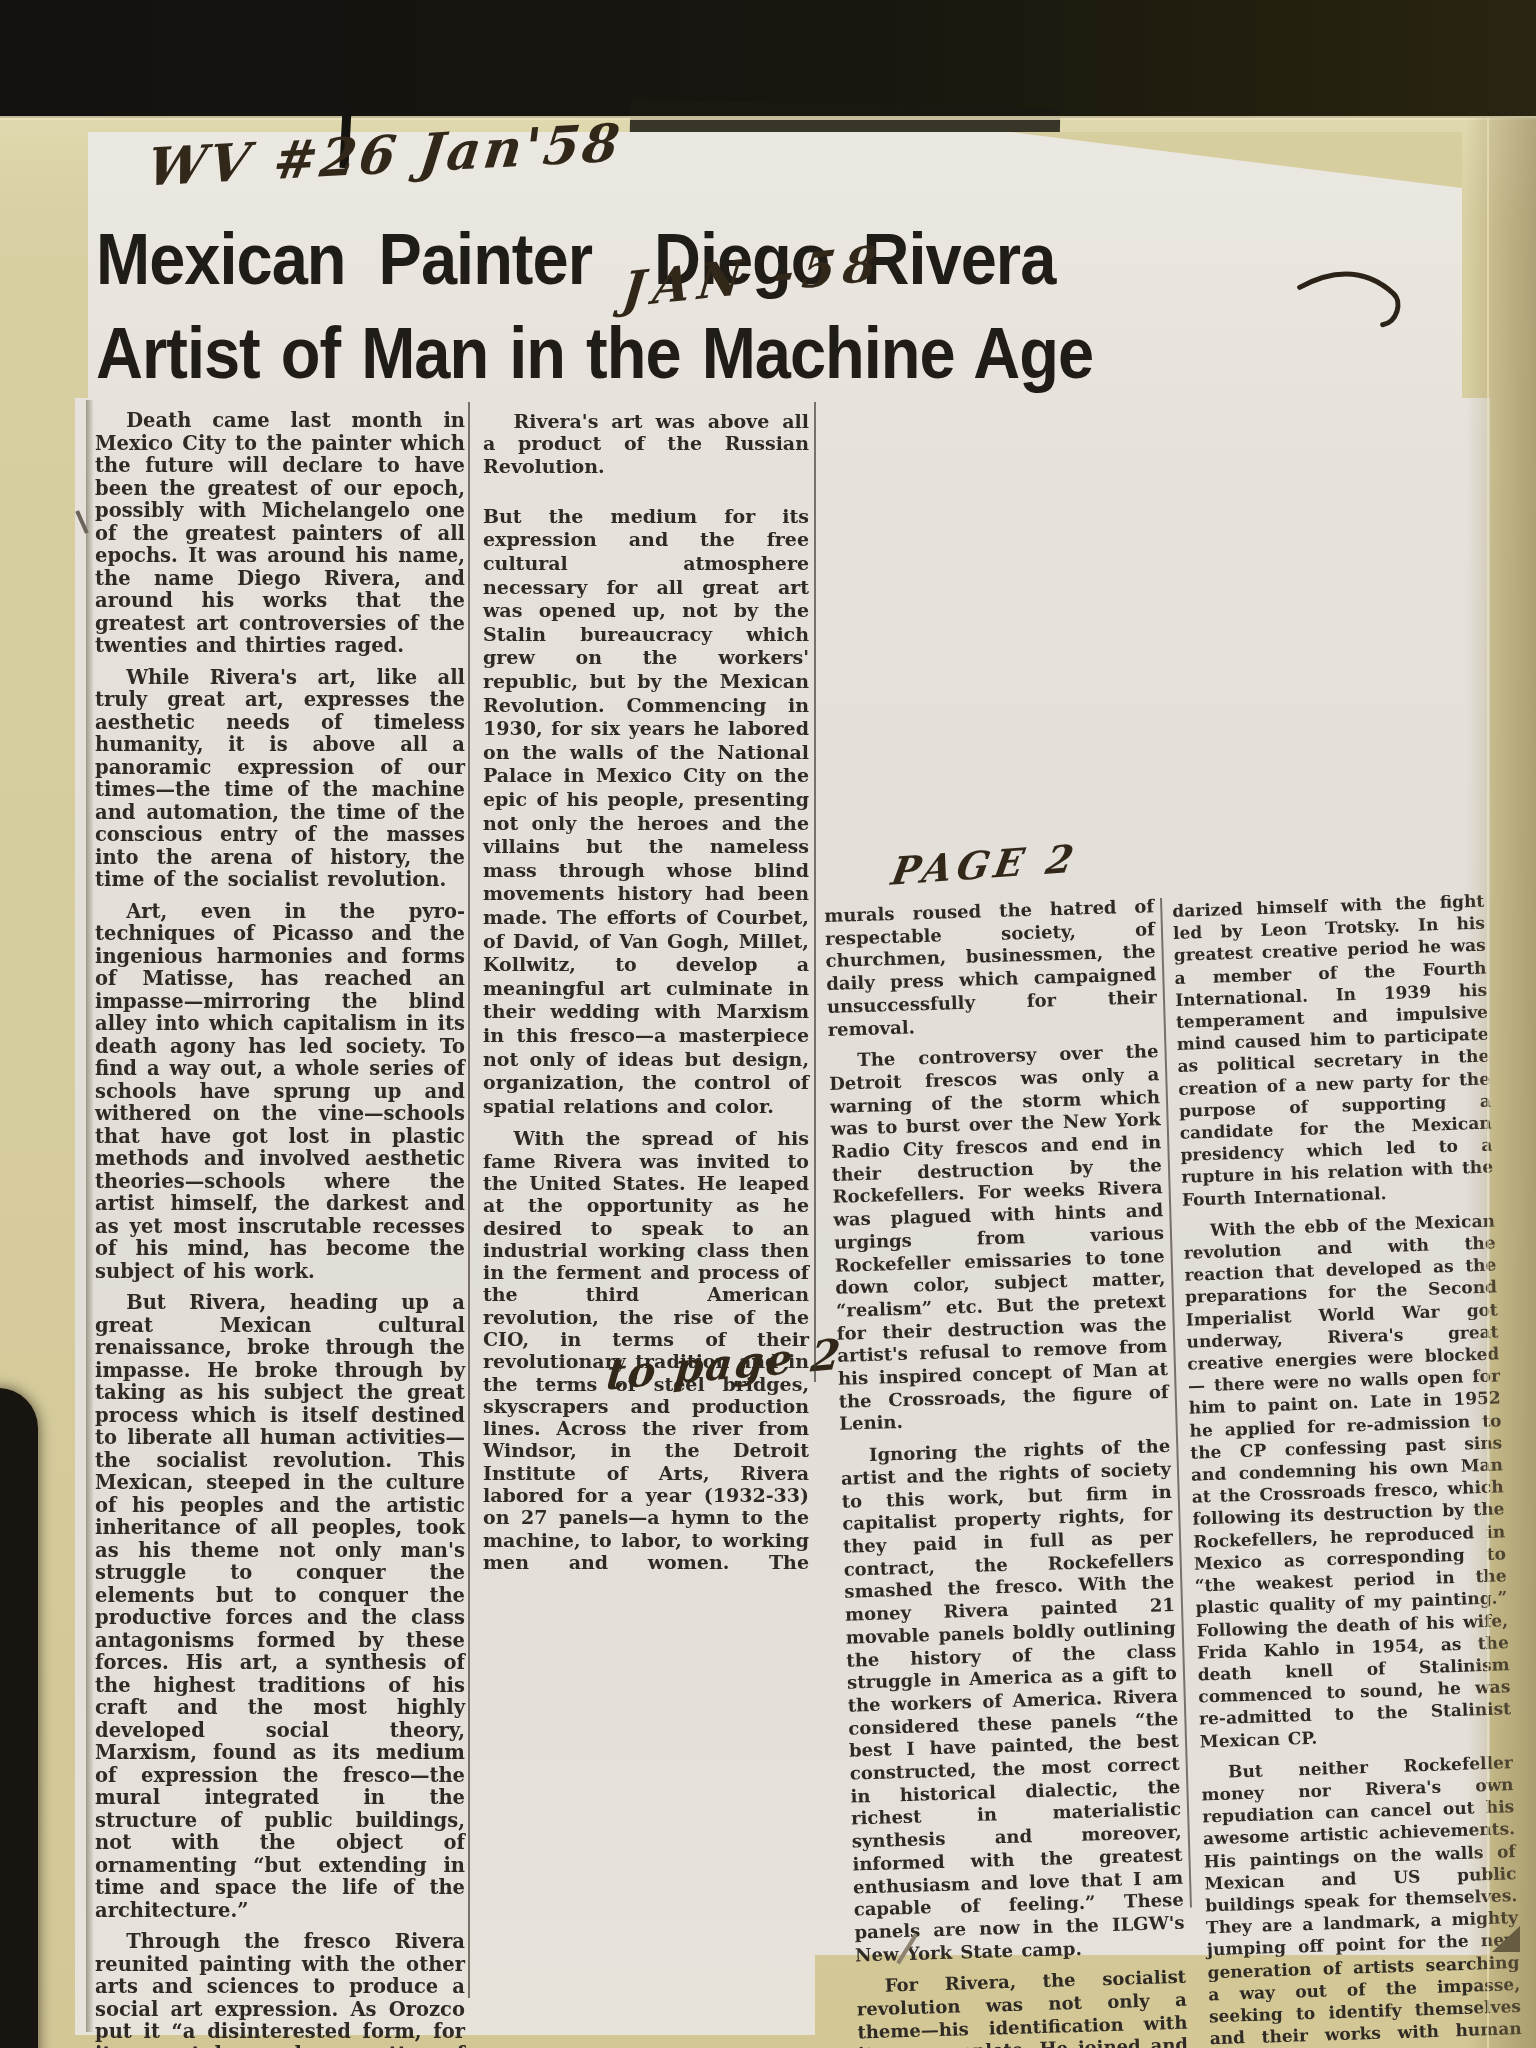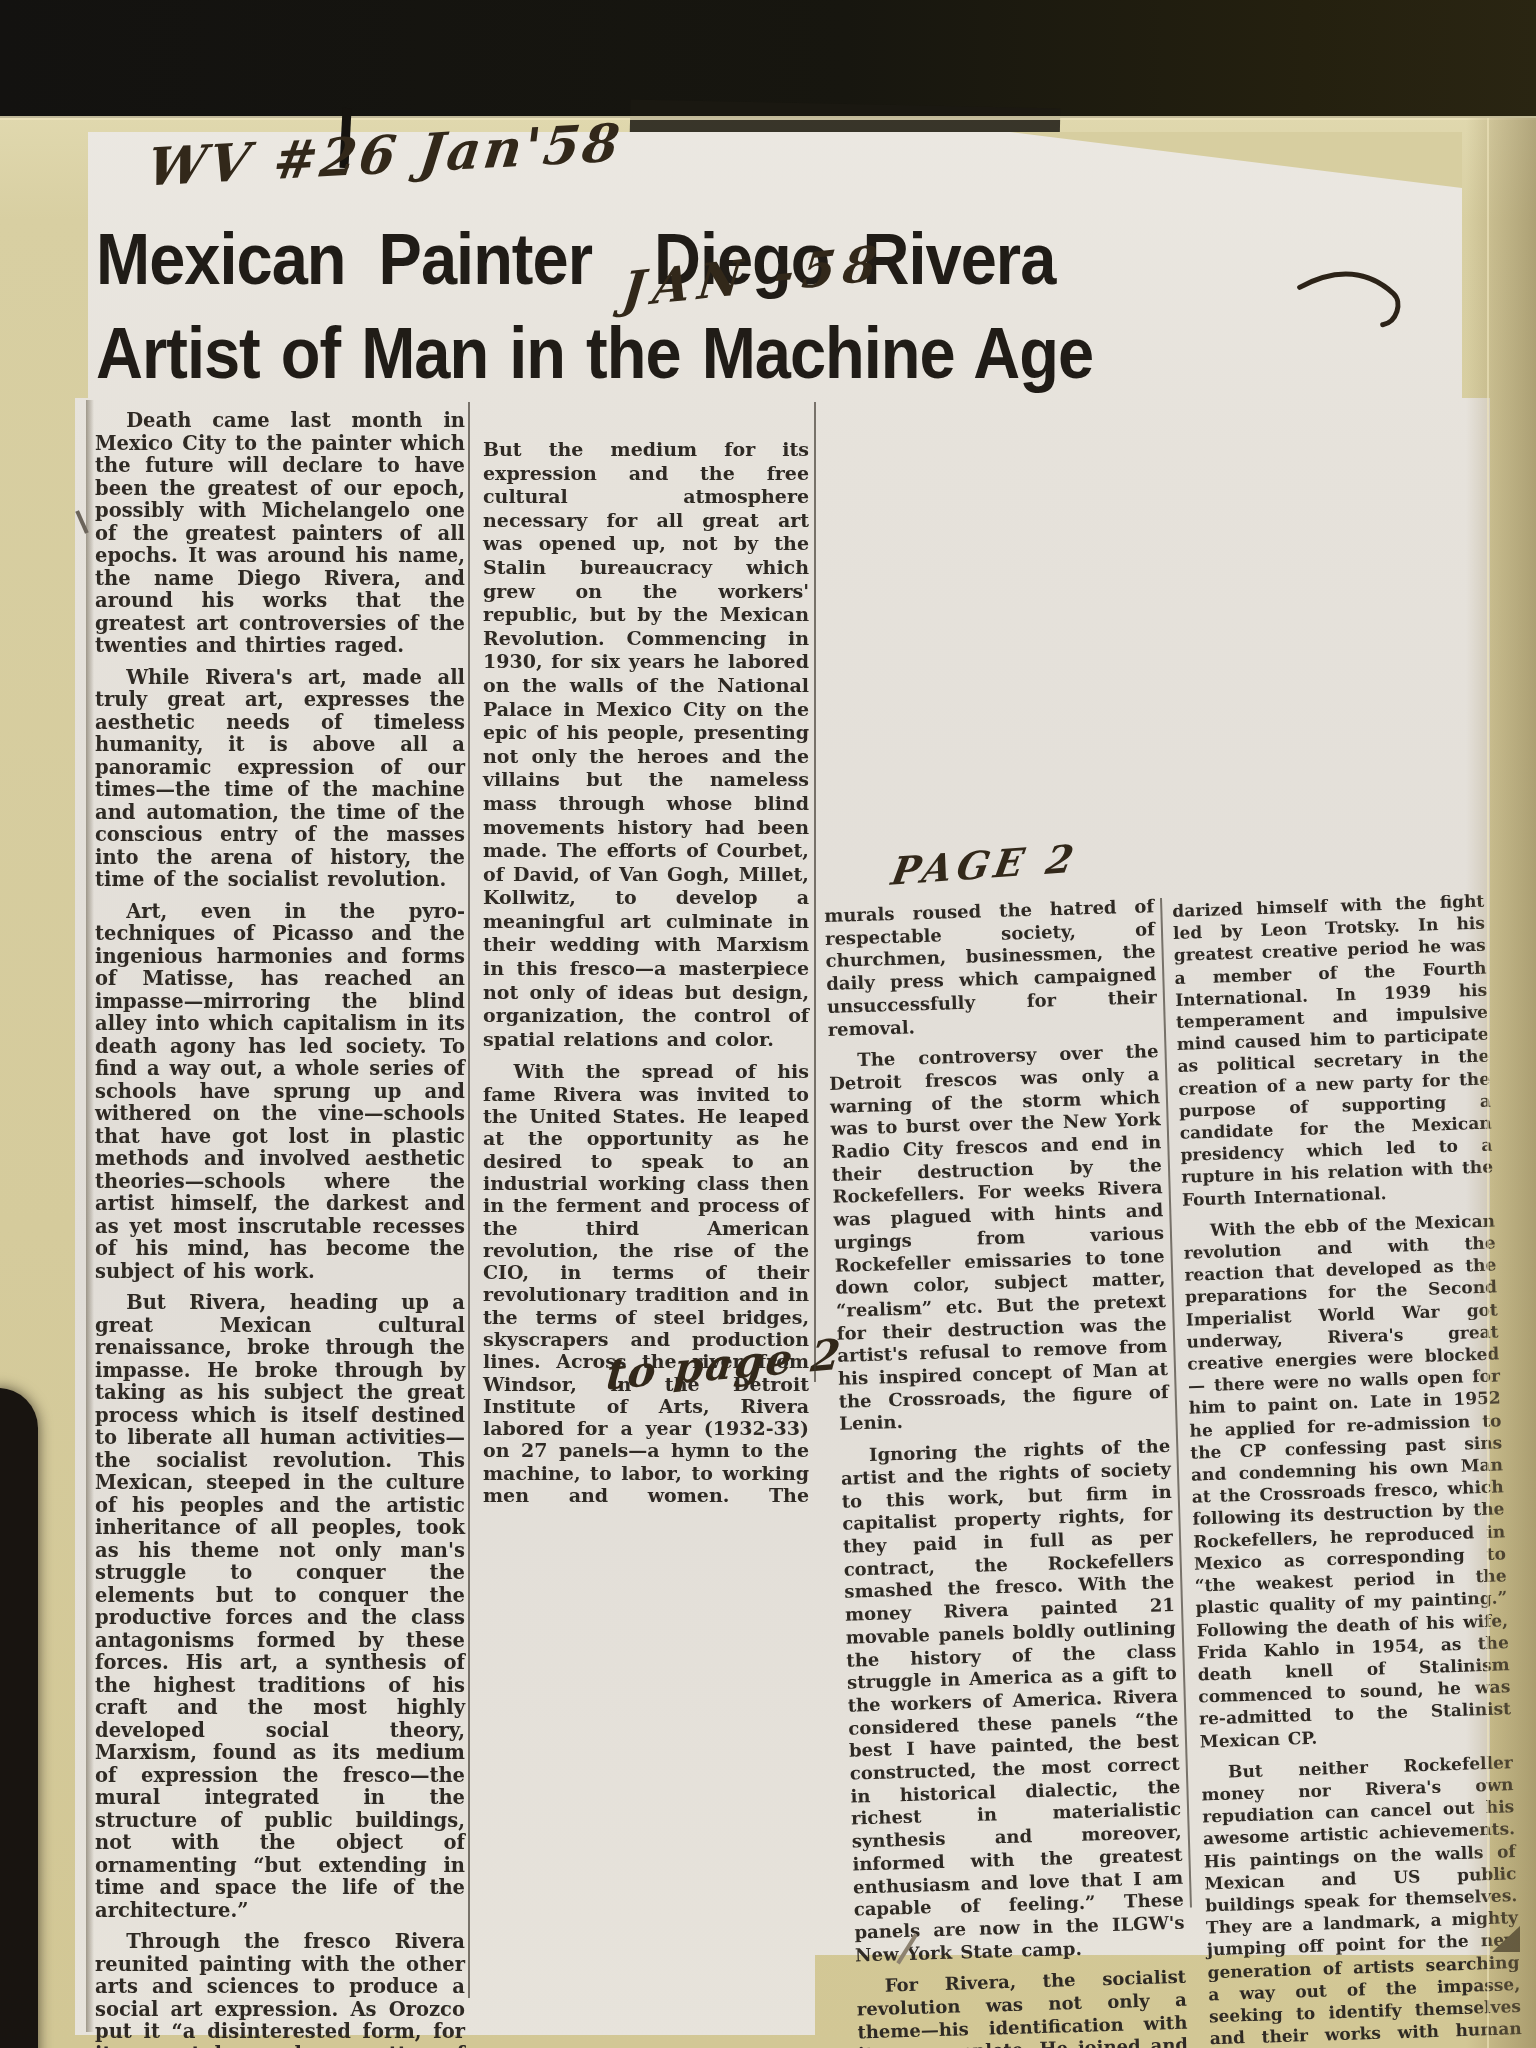--- a/index.html
+++ b/index.html
@@ -110,27 +110,28 @@
 
   <div class="hw hw-jan">JAN  -58</div>
   <svg class="hook-mark" width="115" height="78" viewBox="0 0 115 78">
     <path d="M4,34 C40,10 72,12 98,32 C108,40 104,60 90,64" fill="none" stroke="#2c2318" stroke-width="5" stroke-linecap="round"></path>
   </svg>
 
   <div class="margin-tick"></div>
 
   <div class="col col1">
     <p>Death came last month in Mexico City to the painter which the future will declare to have been the greatest of our epoch, possibly with Michelangelo one of the greatest painters of all epochs. It was around his name, the name Diego Rivera, and around his works that the greatest art controversies of the twenties and thirties raged.</p>
-    <p>While Rivera's art, made all truly great art, expresses the aesthetic needs of timeless humanity, it is above all a panoramic expression of our times—the time of the machine and automation, the time of the conscious entry of the masses into the arena of history, the time of the socialist revolution.</p>
+    <p>While Rivera's art, like all truly great art, expresses the aesthetic needs of timeless humanity, it is above all a panoramic expression of our times—the time of the machine and automation, the time of the conscious entry of the masses into the arena of history, the time of the socialist revolution.</p>
     <p>Art, even in the pyro-techniques of Picasso and the ingenious harmonies and forms of Matisse, has reached an impasse—mirroring the blind alley into which capitalism in its death agony has led society. To find a way out, a whole series of schools have sprung up and withered on the vine—schools that have got lost in plastic methods and involved aesthetic theories—schools where the artist himself, the darkest and as yet most inscrutable recesses of his mind, has become the subject of his work.</p>
     <p>But Rivera, heading up a great Mexican cultural renaissance, broke through the impasse. He broke through by taking as his subject the great process which is itself destined to liberate all human activities—the socialist revolution. This Mexican, steeped in the culture of his peoples and the artistic inheritance of all peoples, took as his theme not only man's struggle to conquer the elements but to conquer the productive forces and the class antagonisms formed by these forces. His art, a synthesis of the highest traditions of his craft and the most highly developed social theory, Marxism, found as its medium of expression the fresco—the mural integrated in the structure of public buildings, not with the object of ornamenting “but extending in time and space the life of the architecture.”</p>
     <p class="runover">Through the fresco Rivera reunited painting with the other arts and sciences to produce a social art expression. As Orozco put it “a disinterested form, for it cannot be made a matter of private gain, it cannot be hidden away for the benefit of a certain privileged</p>
   </div>
 
   <div class="col col2">
+    <p>Rivera's art was above all a product of the Russian Revolution.</p>
     <p class="noindent loose">But the medium for its expression and the free cultural atmosphere necessary for all great art was opened up, not by the Stalin bureaucracy which grew on the workers' republic, but by the Mexican Revolution. Commencing in 1930, for six years he labored on the walls of the National Palace in Mexico City on the epic of his people, presenting not only the heroes and the villains but the nameless mass through whose blind movements history had been made. The efforts of Courbet, of David, of Van Gogh, Millet, Kollwitz, to develop a meaningful art culminate in their wedding with Marxism in this fresco—a masterpiece not only of ideas but design, organization, the control of spatial relations and color.</p>
     <p class="runover">With the spread of his fame Rivera was invited to the United States. He leaped at the opportunity as he desired to speak to an industrial working class then in the ferment and process of the third American revolution, the rise of the CIO, in terms of their revolutionary tradition and in the terms of steel bridges, skyscrapers and production lines. Across the river from Windsor, in the Detroit Institute of Arts, Rivera labored for a year (1932-33) on 27 panels—a hymn to the machine, to labor, to working men and women. The</p>
   </div>
 
   <div class="hw hw-topage2">to page 2</div>
 
   <div class="hw hw-page2">PAGE 2</div>
 
   <div class="col col3">
     <p class="noindent">murals roused the hatred of respectable society, of churchmen, businessmen, the daily press which campaigned unsuccessfully for their removal.</p>

